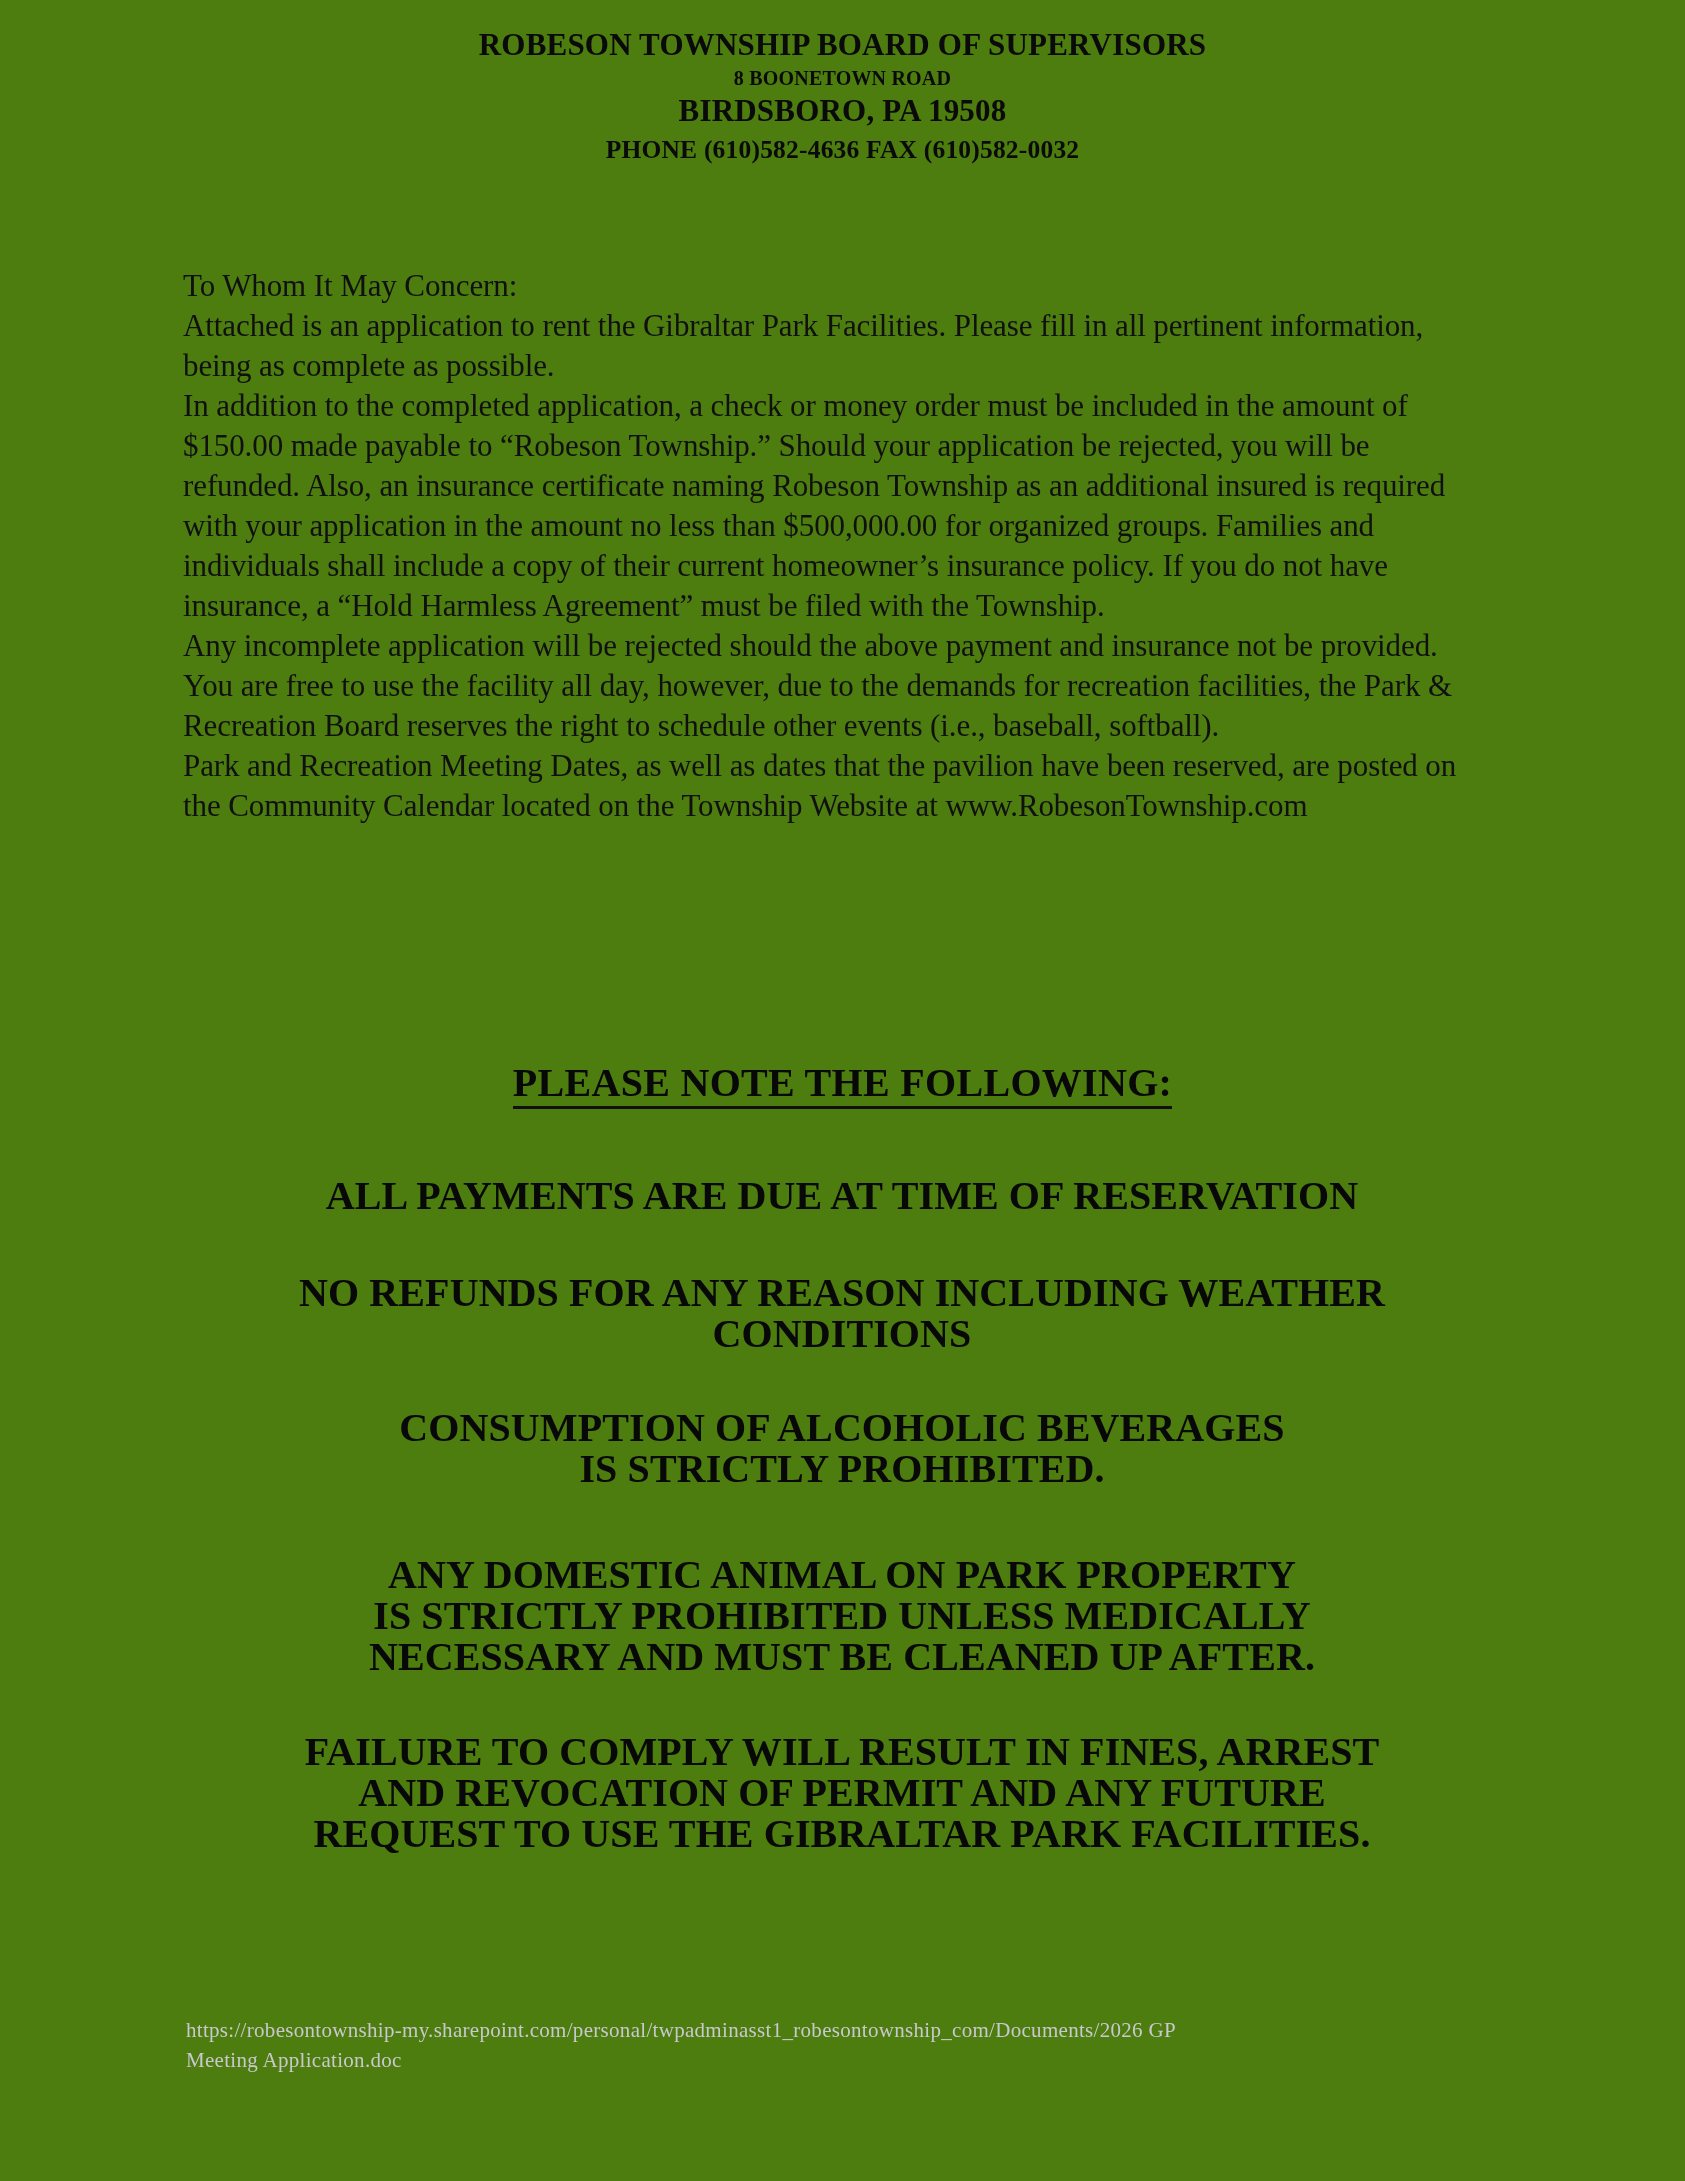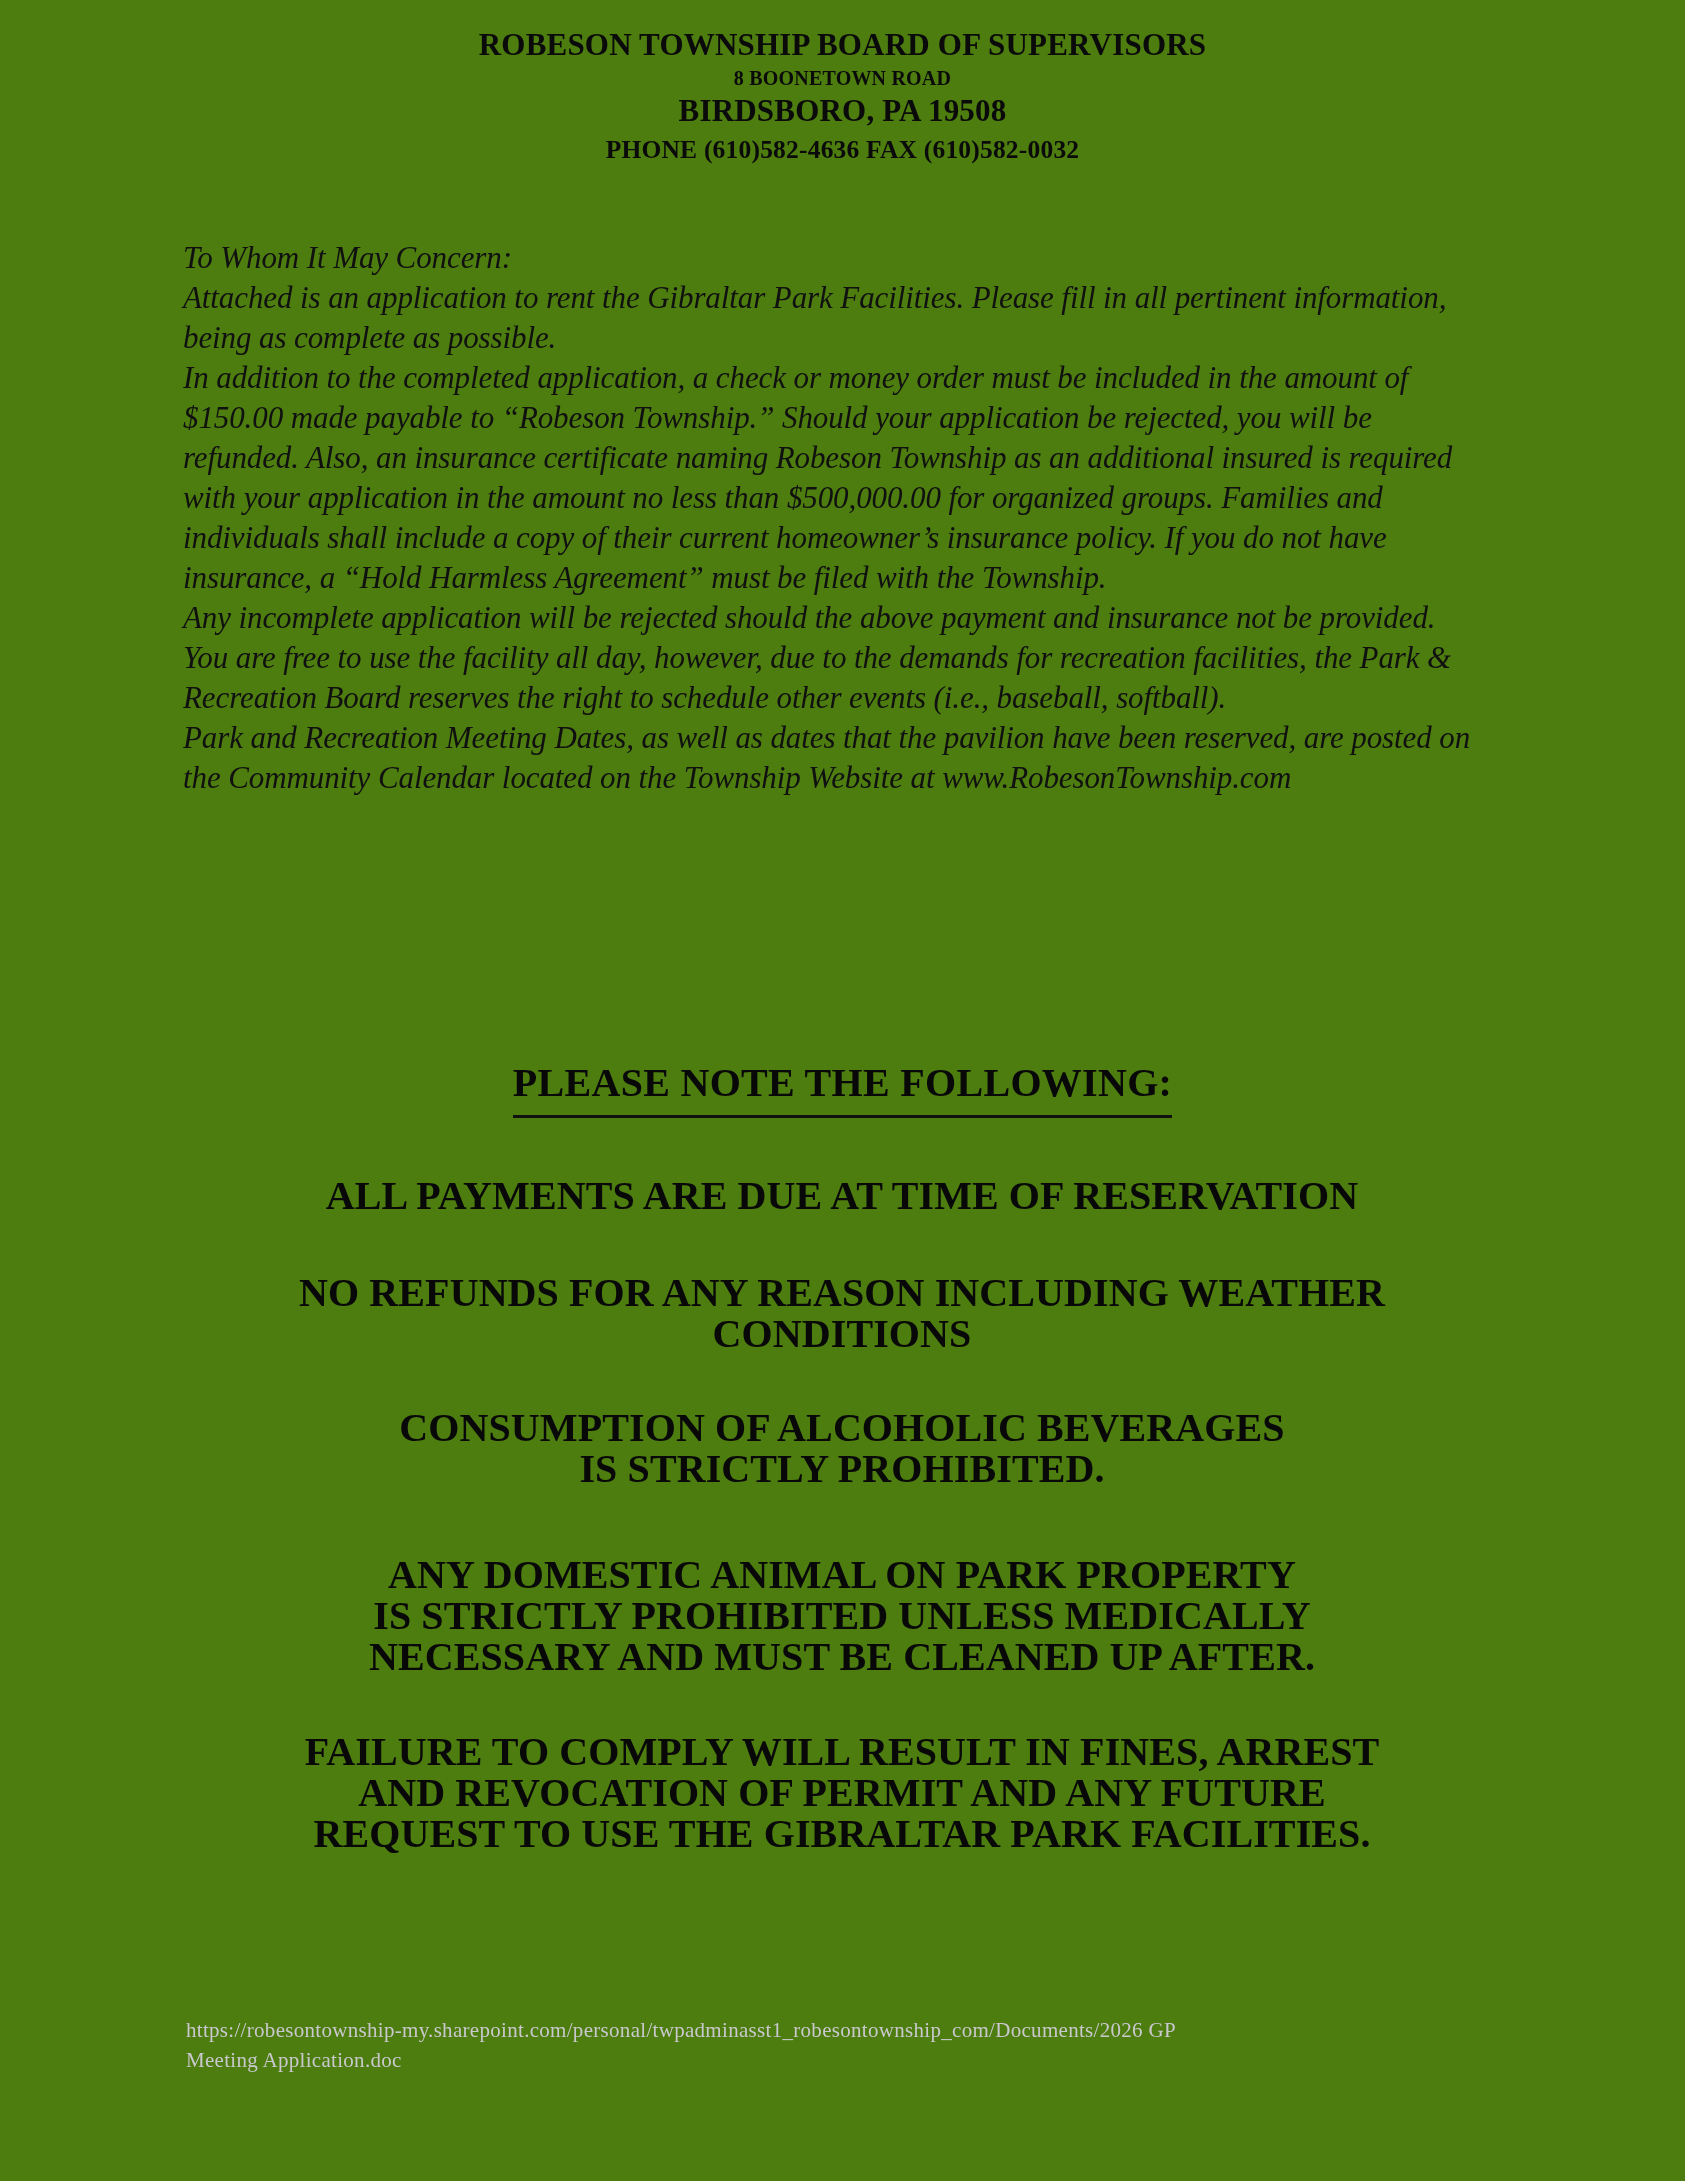--- a/index.html
+++ b/index.html
@@ -39,23 +39,22 @@
   }
   .lh-org   { font-size: 31px; }
   .lh-addr  { font-size: 20px; }
   .lh-city  { font-size: 31px; }
   .lh-phone { font-size: 25.5px; margin-top: 1.8px; }
 
   
   .body-block {
     position: absolute;
     left: 183px;
-    top: 238px;
+    top: 266px;
     width: 1308px;
-    font-style: italic;
   }
   .para {
     font-size: 31px;
     line-height: 40px;
     text-align: left;
     margin: 0;
     color: #101010;
     letter-spacing: -0.1px;
   }
 
@@ -66,21 +65,21 @@
     top: 1060px;
     width: 1685px;
     text-align: center;
   }
   .please-note {
     display: inline-block;
     font-size: 40px;
     font-weight: bold;
     letter-spacing: 0.3px;
     border-bottom: 3.5px solid #111111;
-    padding-bottom: 9px;
+    padding-bottom: 0;
     line-height: 1.15;
     color: #080808;
   }
 
   
   .notices {
     position: absolute;
     left: 140px;
     top: 1175px;
     width: 1404px;

